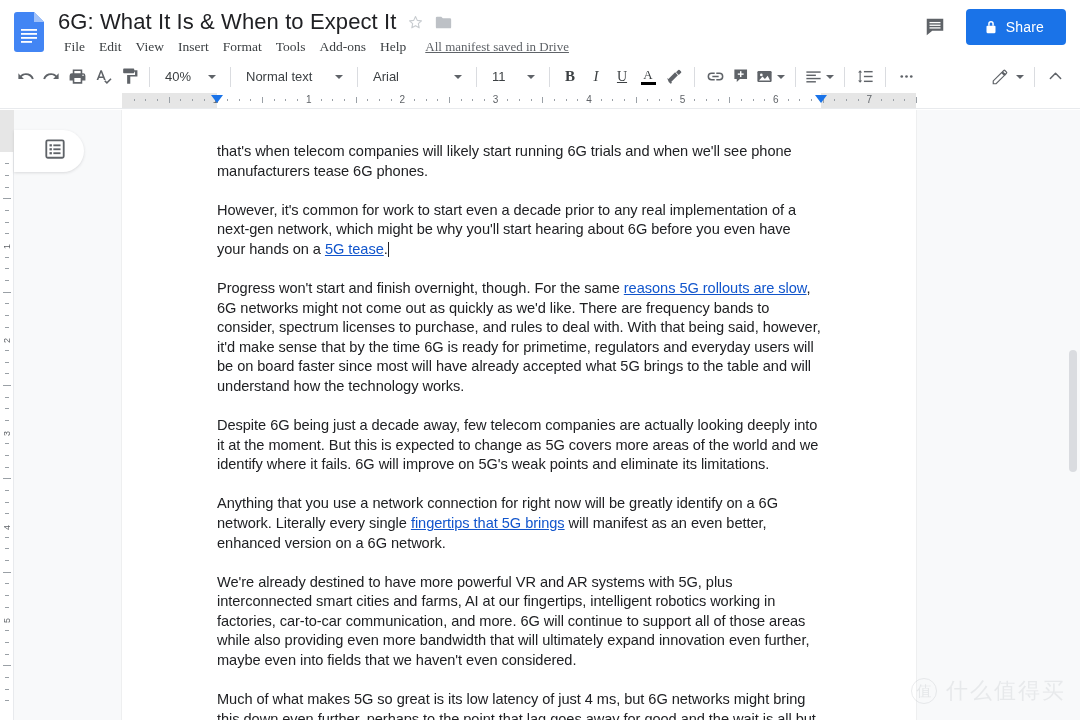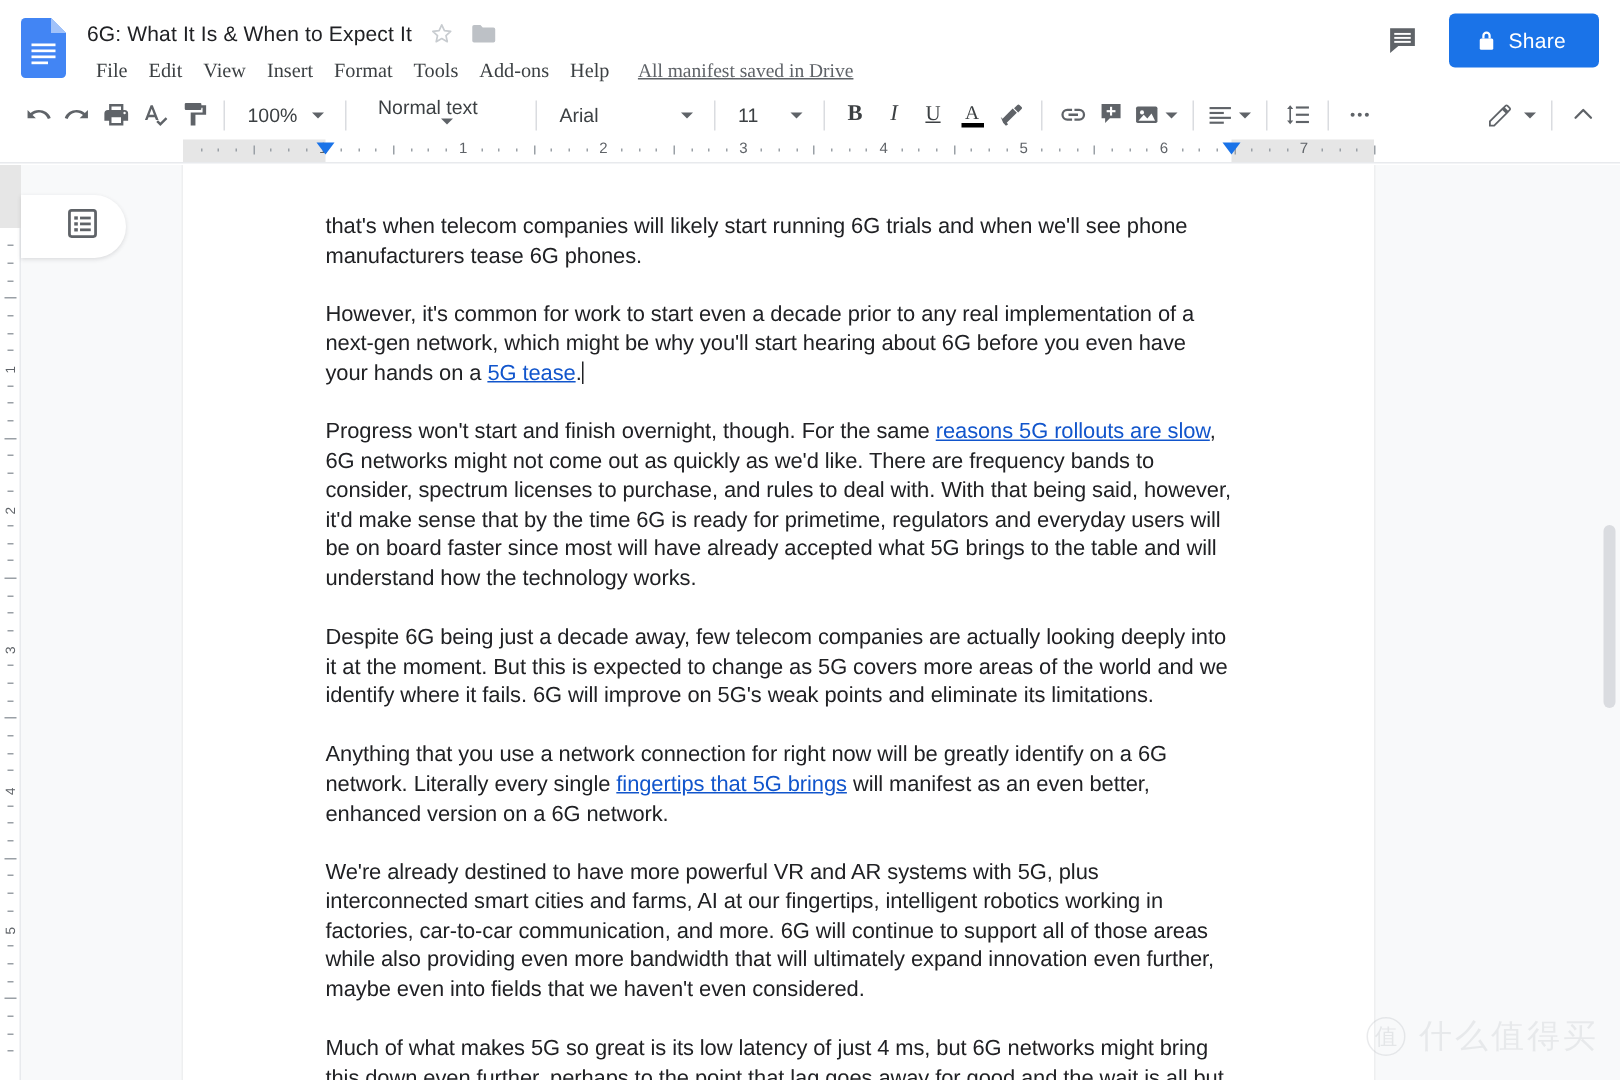--- a/index.html
+++ b/index.html
@@ -22,21 +22,21 @@
     width: 30px; height: 40px;
     margin-top: 4px; margin-right: 14px;
     flex: 0 0 auto;
     position: relative;
   }
   .docs-logo svg { display: block; }
 
   .title-block { flex: 1 1 auto; min-width: 0; padding-top: 1px; }
   .title-row { display: flex; align-items: center; height: 26px; }
   .doc-title {
-    font-size: 14px; color: #202124; font-weight: 400;
+    font-size: 22px; color: #202124; font-weight: 400;
     letter-spacing: .1px; white-space: nowrap;
   }
   .title-icon { margin-left: 11px; display: inline-flex; align-items: center; }
 
   .menu-row { display: flex; align-items: center; height: 22px; margin-top: 1px; font-family: Liberation Serif, serif; }
   .menu-item {
     font-size: 13.5px; color: #3c4043;
     padding: 2px 7px; border-radius: 4px;
     white-space: nowrap; cursor: pointer;
   }
@@ -91,21 +91,21 @@
   .tb-dropdown .lbl { white-space: nowrap; }
   .caret {
     width: 0; height: 0;
     border-left: 4px solid transparent;
     border-right: 4px solid transparent;
     border-top: 4px solid #5f6368;
     margin-left: 7px; margin-right: 3px;
   }
   .zoom-dd { width: 66px; }
   .zoom-dd .lbl { width: 40px; }
-  .style-dd { width: 112px; flex-direction: column; }
+  .style-dd { width: 112px; }
   .style-dd .lbl { width: 88px; }
   .font-dd { width: 104px; }
   .font-dd .lbl { width: 78px; }
   .size-dd { width: 58px; }
   .size-dd .lbl { width: 32px; }
 
   .tb-right { position: absolute; right: 12px; display: flex; align-items: center; }
 
   
   .ruler {
@@ -339,21 +339,21 @@
   </div>
   <div class="tb-btn">
     <svg width="19" height="19" viewBox="0 0 24 24">
         <path d="M18 4V3a1 1 0 00-1-1H5a1 1 0 00-1 1v4a1 1 0 001 1h12a1 1 0 001-1V6h1v4H9v11h4v-9h9V4h-4z" fill="#5f6368"></path>
       </svg>
   </div>
 
   <div class="tb-sep"></div>
 
   <div class="tb-dropdown zoom-dd">
-    <span class="lbl">100%</span>
+    <span class="lbl">40%</span>
     <span class="caret"></span>
   </div>
 
   <div class="tb-sep"></div>
 
   <div class="tb-dropdown style-dd">
     <span class="lbl">Normal text</span>
     <span class="caret"></span>
   </div>
 

